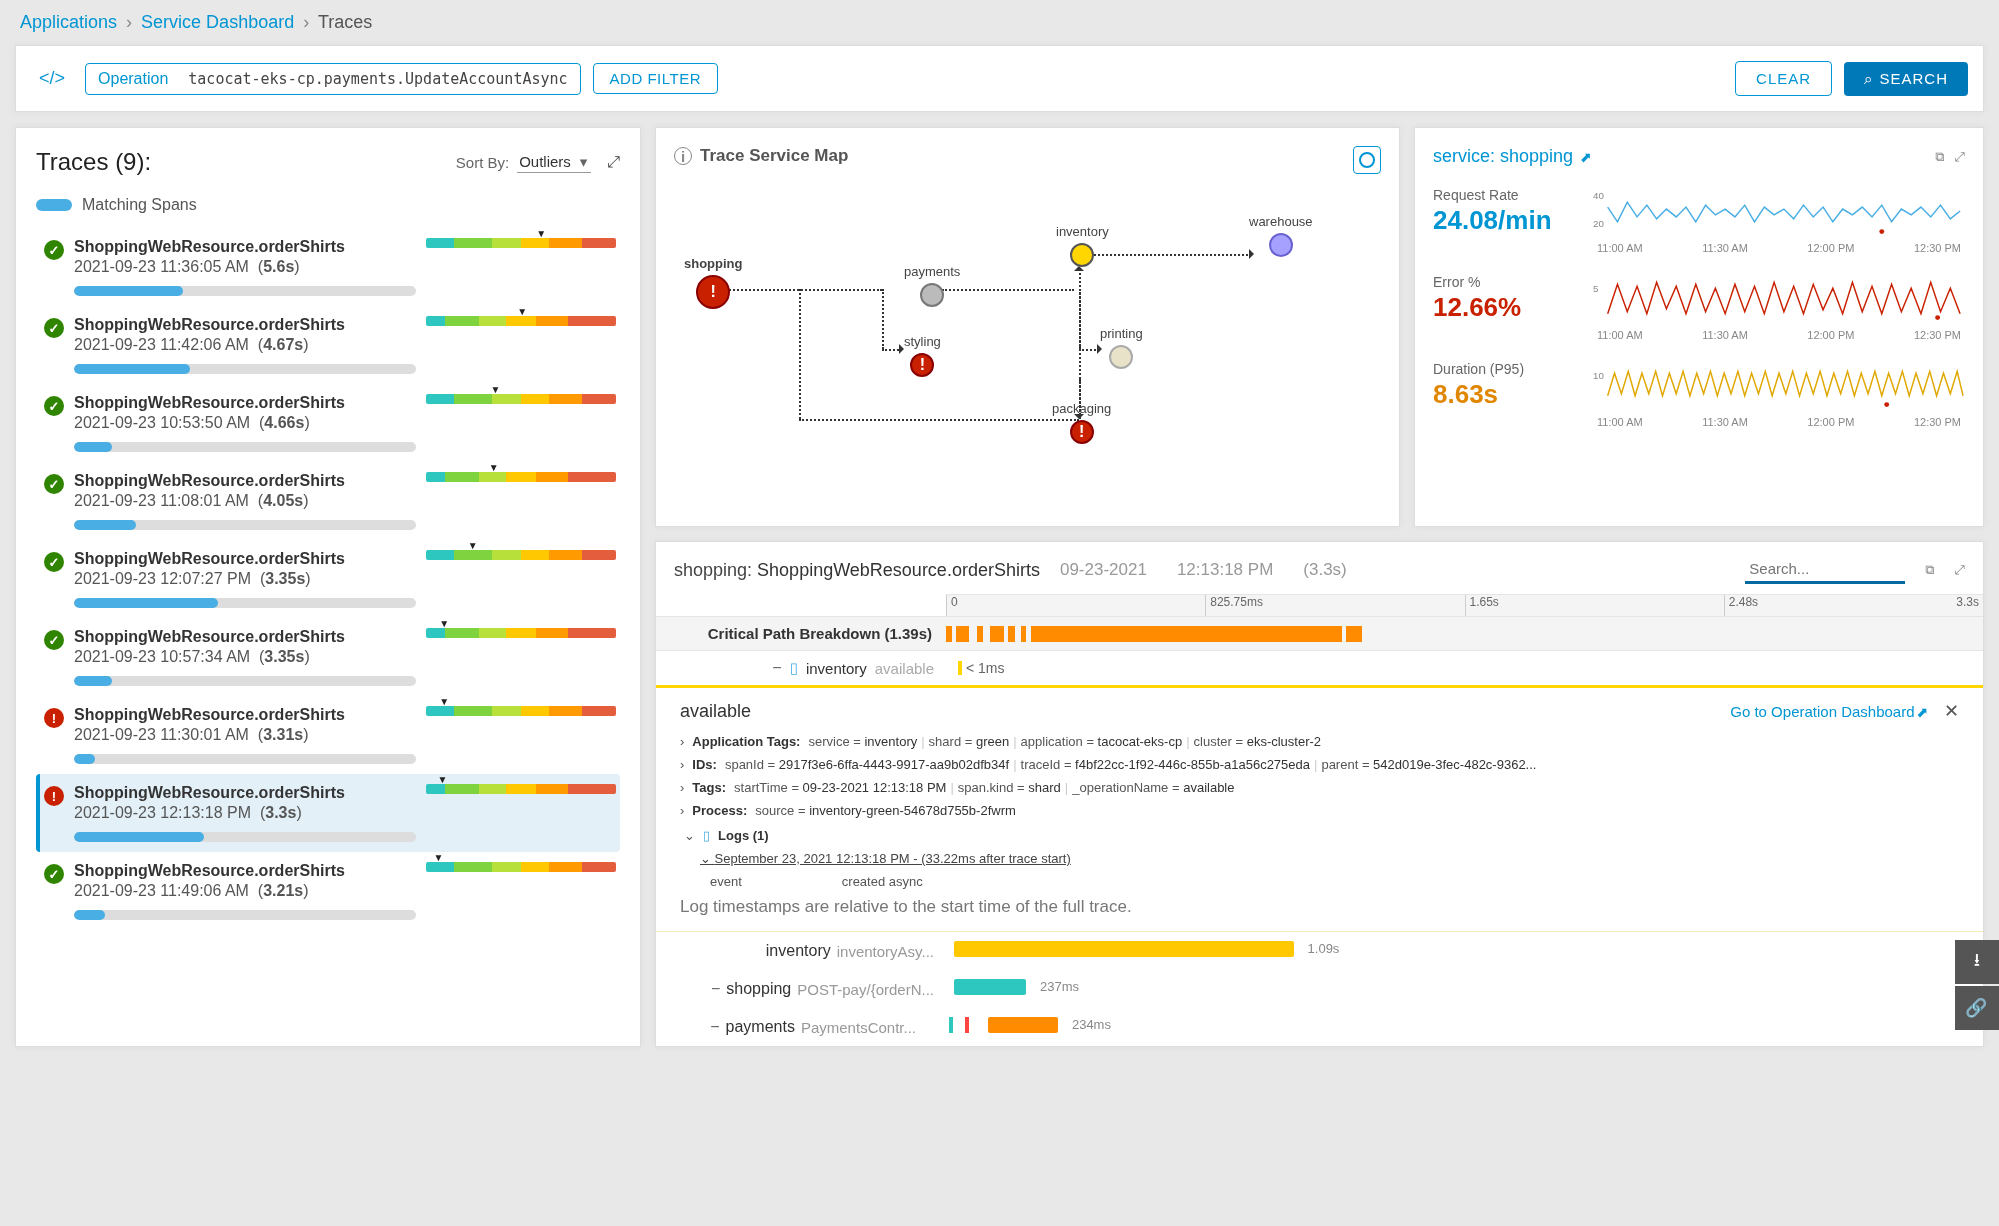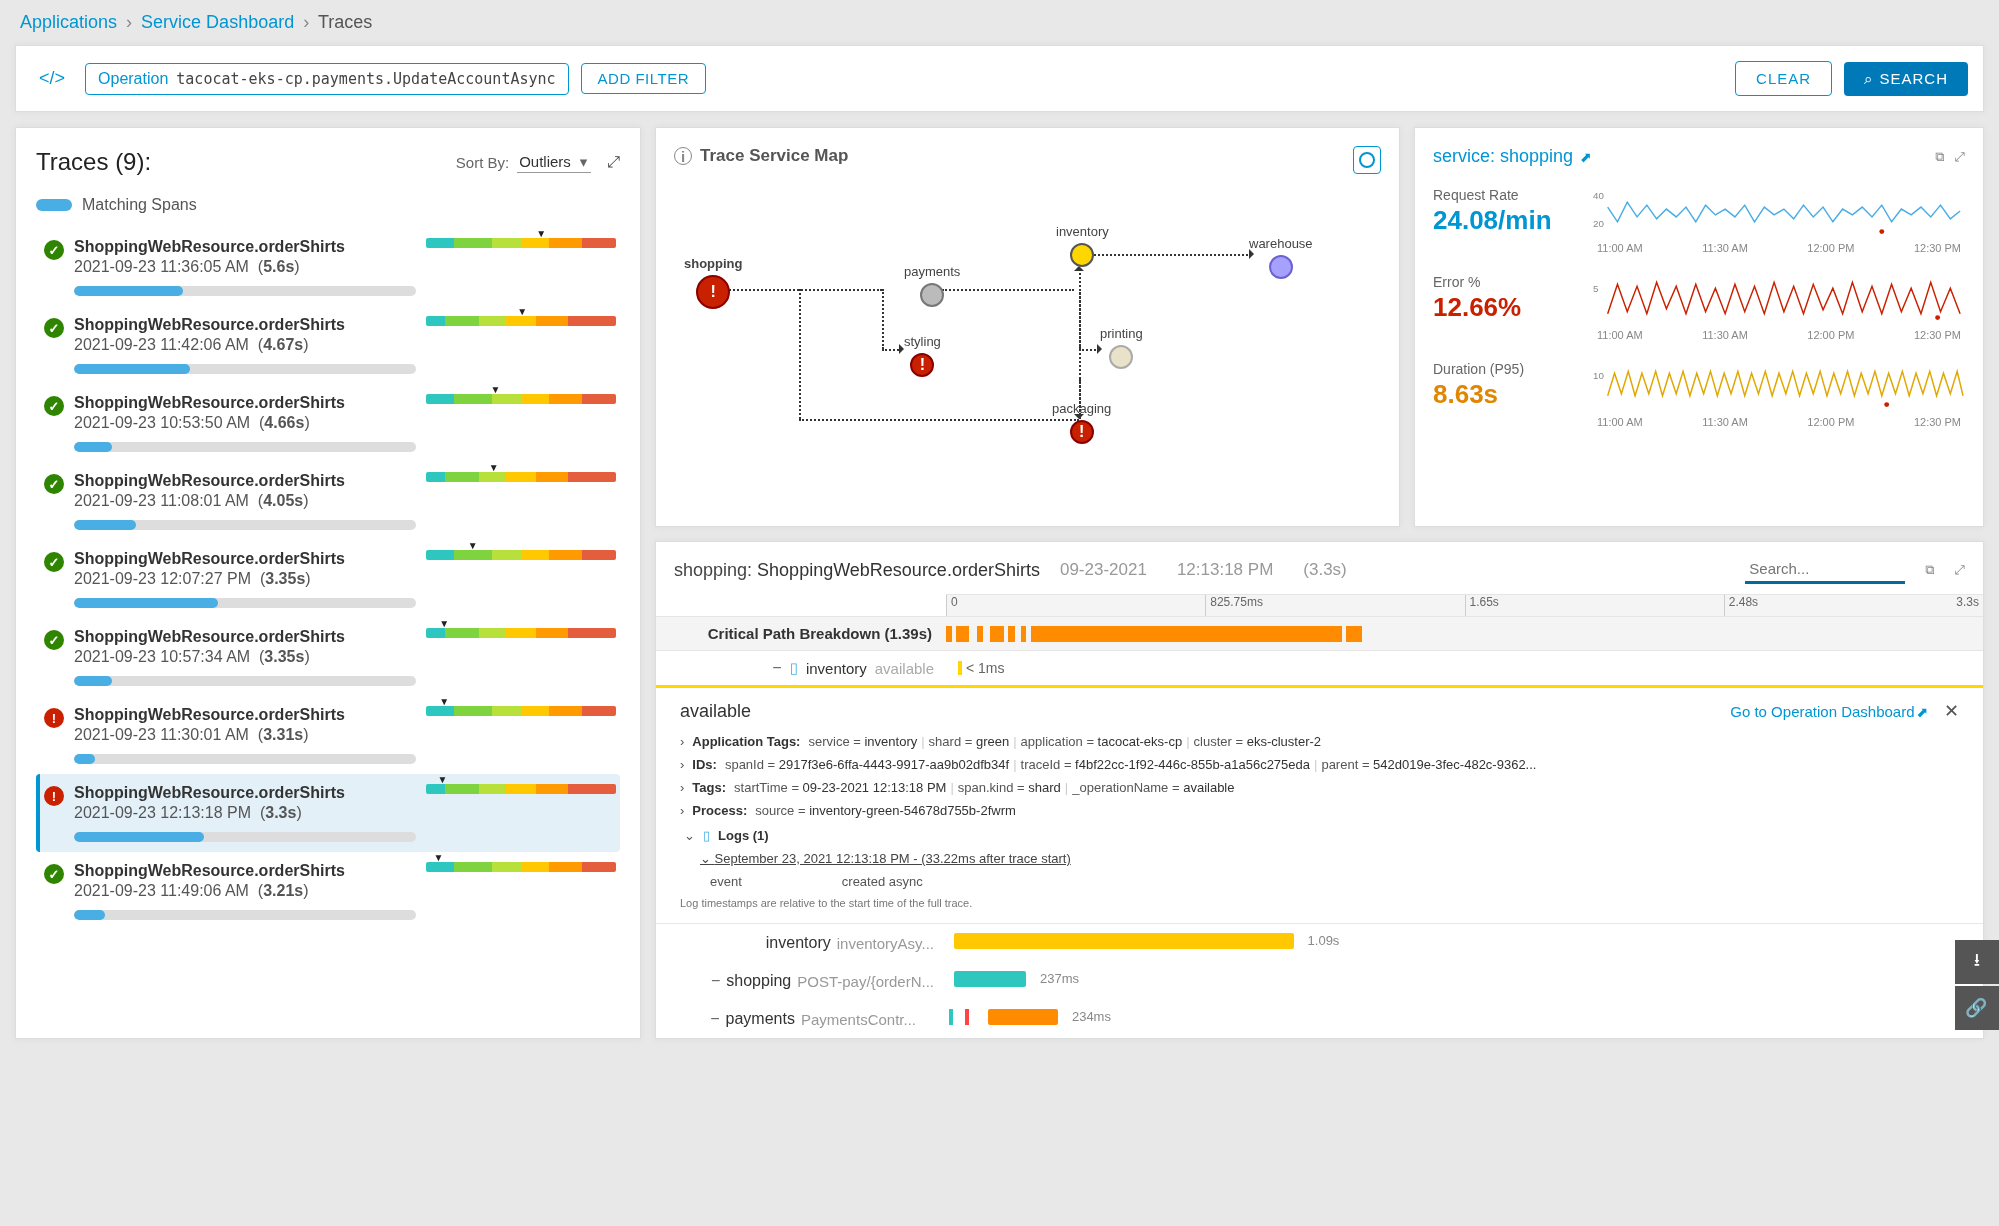--- a/index.html
+++ b/index.html
@@ -8,21 +8,21 @@
 .breadcrumb { padding: 12px 20px; font-size: 18px; }
 .breadcrumb a { color: #0095d3; text-decoration: none; }
 .breadcrumb .sep { color: #888; margin: 0 4px; }
 .breadcrumb .cur { color: #555; }
 
 .panel { background: #fff; border: 1px solid #ddd; box-shadow: 0 0 8px rgba(0,0,0,0.05); }
 .main-panel { margin: 0 15px 15px 15px; padding: 15px; }
 
 .filter-row { display: flex; align-items: center; gap: 12px; }
 .code-icon { color: #0095d3; font-size: 18px; padding: 4px 8px; }
-.filter-chip { border: 1px solid #0095d3; border-radius: 4px; padding: 6px 12px; display: inline-flex; gap: 8px; align-items: center; font-size: 16px; }
+.filter-chip { border: 1px solid #0095d3; border-radius: 4px; padding: 6px 12px; display: inline-flex; gap: 20px; align-items: center; font-size: 16px; }
 .filter-chip .label { color: #0095d3; font-weight: 500; }
 .filter-chip .value { color: #444; font-family: Menlo, monospace; font-size: 15px; }
 .add-filter { border: 1px solid #0095d3; border-radius: 4px; padding: 6px 16px; color: #0095d3; background: #fff; cursor: pointer; font-size: 15px; letter-spacing: 0.5px; }
 .spacer { flex: 1; }
 .clear-btn { border: 1px solid #0095d3; border-radius: 4px; padding: 8px 20px; color: #0095d3; background: #fff; cursor: pointer; font-size: 15px; letter-spacing: 1px; }
 .search-btn { border: none; border-radius: 4px; padding: 8px 20px; background: #0079b8; color: #fff; cursor: pointer; font-size: 15px; letter-spacing: 1px; display: inline-flex; align-items: center; gap: 6px; }
 
 .content-row { display: flex; gap: 14px; margin: 14px 15px; }
 .traces-panel { width: 626px; padding: 20px; }
 .traces-head { display: flex; align-items: center; justify-content: space-between; }
@@ -120,21 +120,21 @@
 .db-row { margin: 8px 0; font-size: 13px; color: #333; display: flex; align-items: center; gap: 8px;}
 .db-row .chev { color: #555; }
 .db-row .cat { font-weight: 600; }
 .db-row .kv { color: #555; }
 .db-row .kv .k { color: #555; }
 .db-row .kv .v { color: #333; }
 .sep-pipe { color: #ccc; margin: 0 4px; }
 .logs-block { margin-top: 10px; margin-left: 4px;}
 .log-line { margin: 6px 0 6px 20px; font-size: 13px; color: #444; text-decoration: underline; }
 .log-kv { display: flex; gap: 100px; margin: 8px 0 8px 30px; color: #555; font-family: Menlo, monospace; font-size: 13px;}
-.log-note { color: #777; font-size: 11px; }
+.log-note { color: #777; font-size: 17px; }
 
 .span-row { display: flex; align-items: center; padding: 6px 0; }
 .span-label { width: 290px; text-align: right; padding: 4px 12px; font-size: 16px; display:flex; justify-content:flex-end; gap:6px; align-items:center;}
 .span-label .op { color: #999; font-size: 15px;}
 .span-bar-area { flex: 1; height: 20px; position: relative; display:flex; padding-left:8px;}
 .span-bar { height: 16px; border-radius: 2px; }
 .span-dur { font-size: 13px; color: #888; margin-left: 14px;}
 .collapse-btn { color: #666; font-size: 16px; width: 16px; display:inline-block;}
 
 .float-btns { position: absolute; right: 0; top: 940px; display: flex; flex-direction: column; }
@@ -372,21 +372,21 @@
               <div class="circle yellow"></div>
             </div>
             <div class="node" style="left:426px; top:140px;">
               <span class="node-label">printing</span>
               <div class="circle tan"></div>
             </div>
             <div class="node" style="left:378px; top:215px;">
               <span class="node-label">packaging</span>
               <div class="circle red" style="width:24px;height:24px;"></div>
             </div>
-            <div class="node" style="left:575px; top:50px;">
+            <div class="node" style="left:575px; top:28px;">
               <span class="node-label">warehouse</span>
               <div class="circle purple"></div>
             </div>
           </div>
         </div>
 
         <div class="panel stats-panel">
           <div class="stats-head">
             <a><span>service: shopping</span> <span class="ext-icon"></span></a>
             <div class="head-icons">

